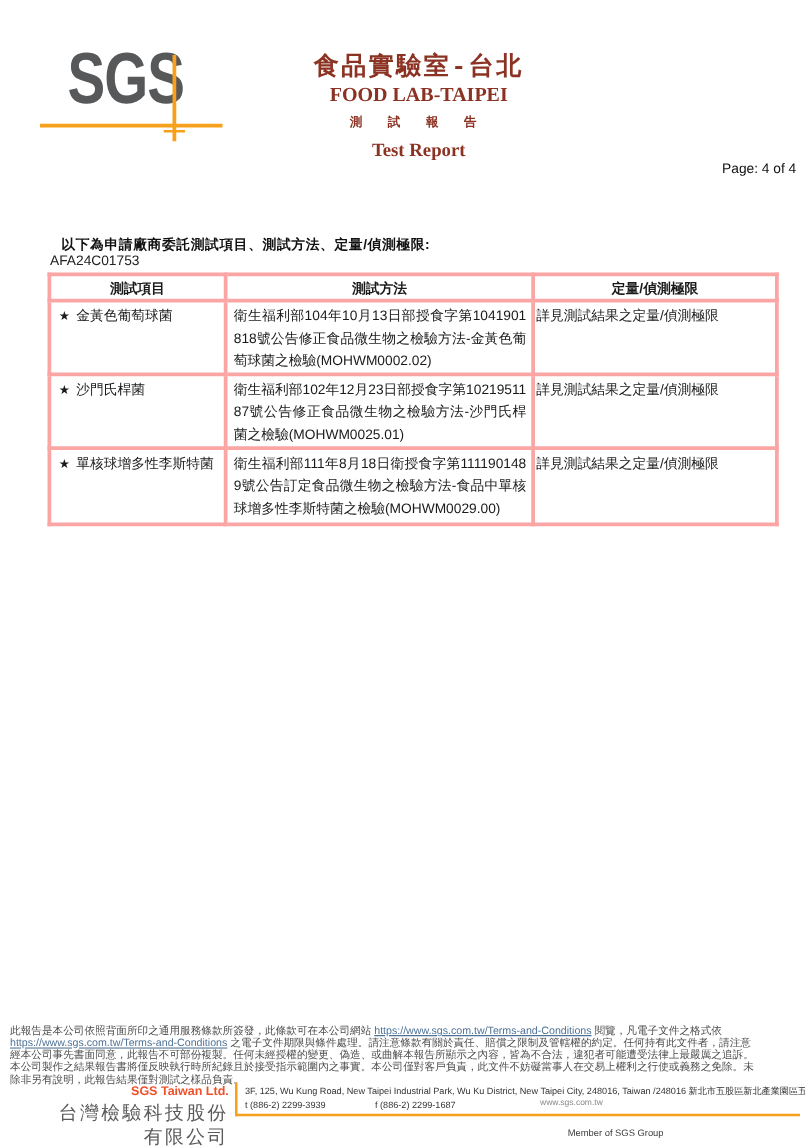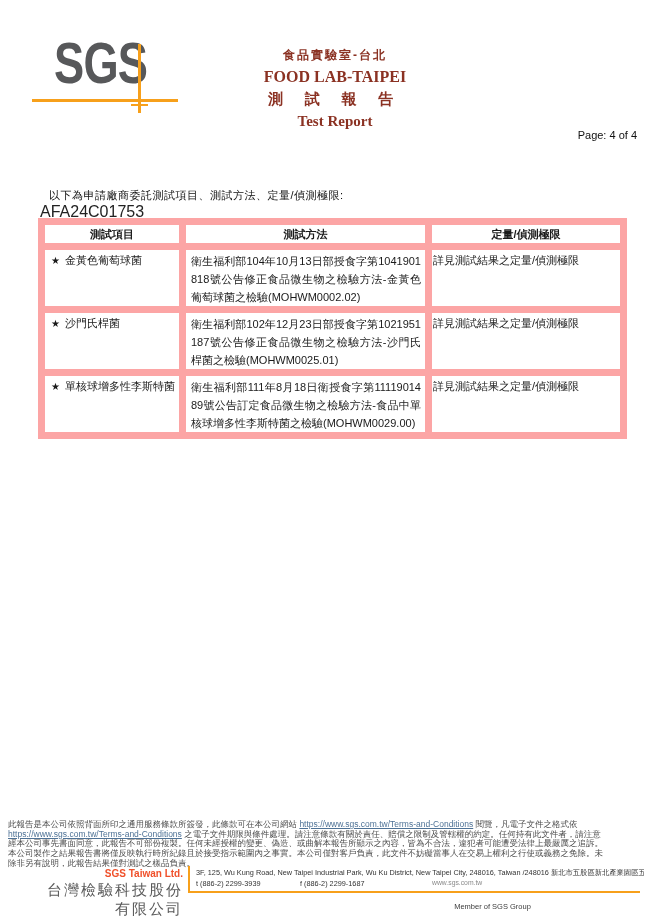--- a/index.html
+++ b/index.html
@@ -9,36 +9,36 @@
   
   .logo{position:absolute;left:32px;top:42px;width:150px;height:76px;}
   .logo-text{position:absolute;left:22px;top:-8px;font-family:"Liberation Sans",sans-serif;
              font-weight:900;font-size:58px;color:#57585a;letter-spacing:-1px;
              transform:scaleX(0.78);transform-origin:left top;line-height:1;}
   .logo-hline{position:absolute;left:0;top:57px;width:146px;height:3px;background:#f7a01b;}
   .logo-vline{position:absolute;left:106px;top:2px;width:3px;height:69px;background:#f7a01b;}
   .logo-tick{position:absolute;left:99px;top:62px;width:17px;height:2px;background:#f7a01b;}
 
   .title-block{position:absolute;left:200px;top:44px;width:270px;text-align:center;color:#8b3223;}
-  .title-zh{font-family:Liberation Sans, sans-serif;font-weight:700;font-size:12px;
+  .title-zh{font-family:Liberation Mono, monospace;font-weight:700;font-size:20px;
             letter-spacing:2px;line-height:22px;}
   .title-en{font-family:"Liberation Serif","DejaVu Serif",serif;font-weight:700;font-size:16px;line-height:22px;}
-  .report-zh{font-family:"Liberation Serif","DejaVu Serif",serif;font-weight:700;font-size:15px;
+  .report-zh{font-family:"Liberation Serif","DejaVu Serif",serif;font-weight:700;font-size:10px;
              letter-spacing:9px;line-height:22px;}
   .report-en{font-family:"Liberation Serif","DejaVu Serif",serif;font-weight:700;font-size:15px;line-height:22px;}
 
   .page-number{position:absolute;right:10px;top:129px;font-size:11px;color:#111;}
 
   
-  .intro-line{position:absolute;left:49px;top:188px;font-size:11px;font-weight:400;color:#111;letter-spacing:0.5px;}
-  .report-no{position:absolute;left:40px;top:203px;font-size:16px;color:#222;}
+  .intro-line{position:absolute;left:49px;top:188px;font-size:11px;font-weight:700;color:#111;letter-spacing:0.5px;}
+  .report-no{position:absolute;left:40px;top:203px;font-size:11px;color:#222;}
 
   
   table.methods{position:absolute;left:38px;top:218px;width:582px;border-collapse:collapse;table-layout:fixed;}
-  table.methods th,table.methods td{border:7px solid #fca5a5;vertical-align:top;}
+  table.methods th,table.methods td{border:3px solid #fca5a5;vertical-align:top;}
   table.methods th{font-size:11px;font-weight:700;text-align:center;padding:2px 2px 1px;height:14px;}
   col.c1{width:141px;}col.c2{width:246px;}col.c3{width:195px;}
   td.item{font-size:11px;padding:3px 4px 0 6px;}
   td.item .star{margin-right:5px;font-size:10px;}
   td.method{font-size:11px;line-height:18px;padding:2px 4px 0 5px;word-break:break-all;text-align:justify;}
   td.limit{font-size:11px;text-align:left;padding-top:3px;}
   tr.r1{height:55px;}tr.r2{height:55px;}tr.r3{height:61px;}
 
   
   .legal{position:absolute;left:8px;top:820px;width:636px;color:#4d4d4d;font-size:8.5px;

